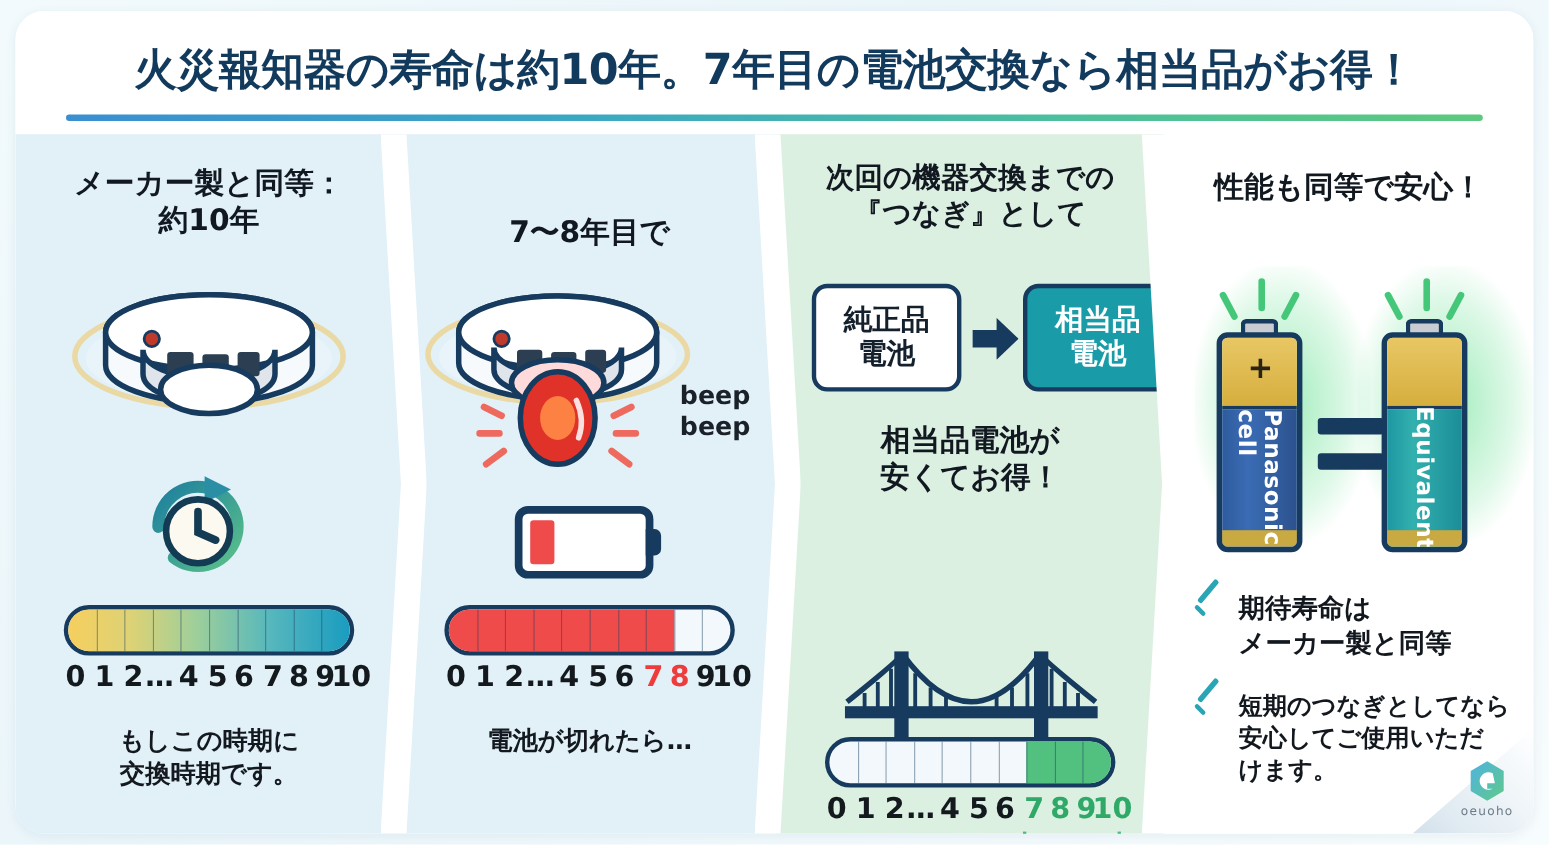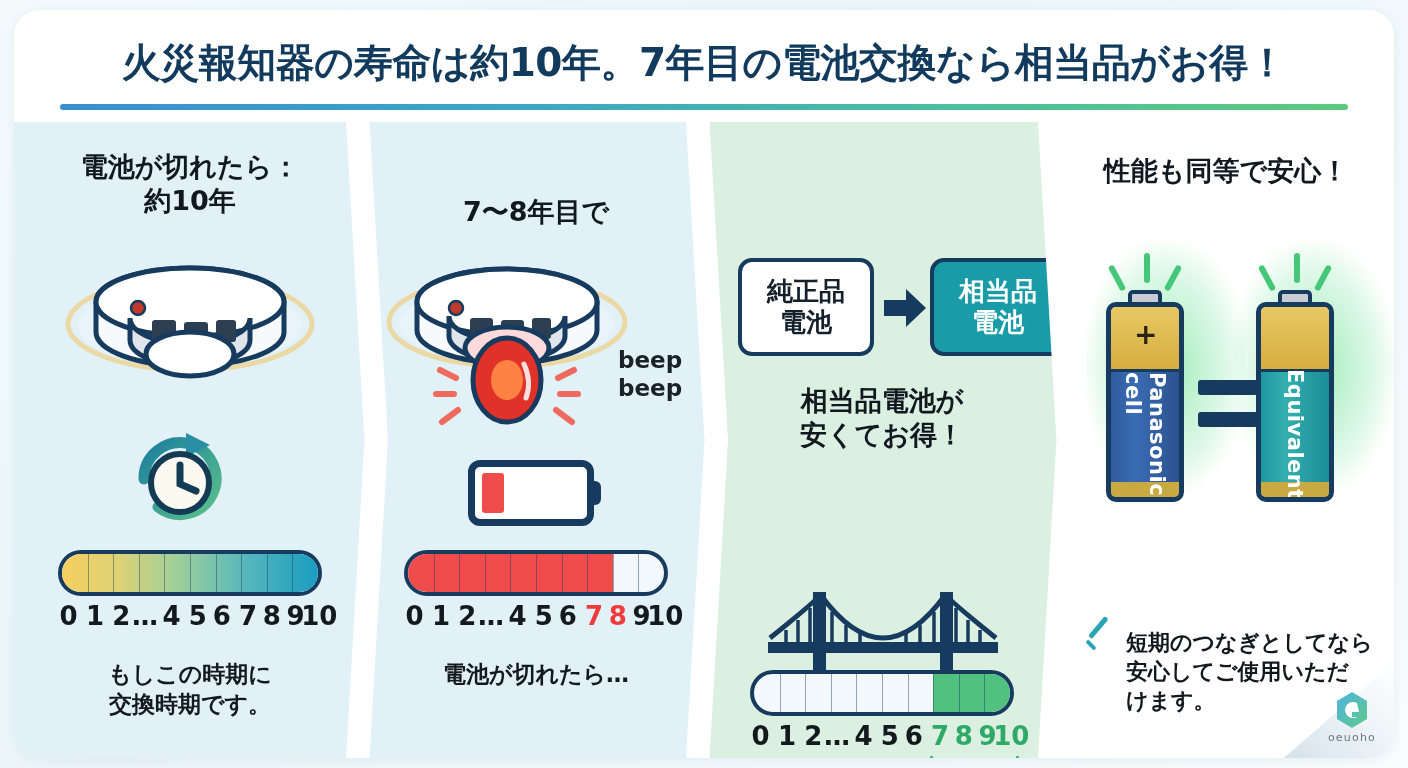--- a/index.html
+++ b/index.html
@@ -237,21 +237,21 @@
 
     <div class="header">
       <div class="title">火災報知器の寿命は約10年。7年目の電池交換なら相当品がお得！</div>
       <div class="title-rule"></div>
     </div>
 
     <div class="panels">
 
       <div class="panel p1">
         <div class="ph" style="top:28px;">
-          <div>電池が切れたら：</div>
+          <div>メーカー製と同等：</div>
           <div>約10年</div>
         </div>
 
         <div class="detector" style="left:46px; top:124px; width:260px; height:160px;">
           <svg viewBox="0 0 260 160" width="260" height="160">
             <ellipse cx="130" cy="78" rx="122" ry="46" fill="none" stroke="#ead9a4" stroke-width="5"></ellipse>
             <ellipse cx="130" cy="80" rx="112" ry="40" fill="#eaf4fb" opacity="0.75"></ellipse>
             <path d="M36 56 a94 34 0 0 1 188 0 v30 a94 34 0 0 1 -188 0 z" fill="#f7fafc" stroke="#173b5e" stroke-width="5"></path>
             <ellipse cx="130" cy="56" rx="94" ry="34" fill="#ffffff" stroke="#173b5e" stroke-width="5"></ellipse>
             <path d="M70 72 a60 26 0 0 0 120 0 v22 a60 26 0 0 1 -120 0 z" fill="#dfe5ea" stroke="#173b5e" stroke-width="5"></path>
@@ -379,20 +379,24 @@
             <span style="left:99%">10</span>
           </div>
         </div>
 
         <div class="pcap" style="top:538px;">
           <div>電池が切れたら…</div>
         </div>
       </div>
 
       <div class="panel p3">
+        <div class="ph" style="top:24px; font-size:26px;">
+          <div>次回の機器交換までの</div>
+          <div>『つなぎ』として</div>
+        </div>
 
         <div class="box box-a" style="left:32px; top:136px; width:136px; height:98px;">
           <div>
             <div>純正品</div>
             <div>電池</div>
           </div>
         </div>
 
         <div style="position:absolute; left:178px; top:167px; width:42px; height:38px;">
           <svg viewBox="0 0 42 38" width="42" height="38">
@@ -501,20 +505,27 @@
         </div>
 
         <div class="nub" style="left:220px; top:168px;"></div>
         <div class="batt" style="left:198px; top:180px; width:78px; height:200px;">
           <div class="cap"></div>
           <div class="body" style="background:linear-gradient(90deg,#1e97a2 0%,#32b0ae 35%,#1b8d97 100%);"></div>
           <div class="foot"></div>
           <div class="lbl">Equivalent</div>
         </div>
 
+        <div class="chk-row" style="left:24px; top:416px; width:300px;">
+          <div class="chk"></div>
+          <div class="chk-txt big">
+            <div>期待寿命は</div>
+            <div>メーカー製と同等</div>
+          </div>
+        </div>
 
         <div class="chk-row" style="left:24px; top:506px; width:306px;">
           <div class="chk"></div>
           <div class="chk-txt">
             <div>短期のつなぎとしてなら</div>
             <div>安心してご使用いただ</div>
             <div>けます。</div>
           </div>
         </div>
       </div>

